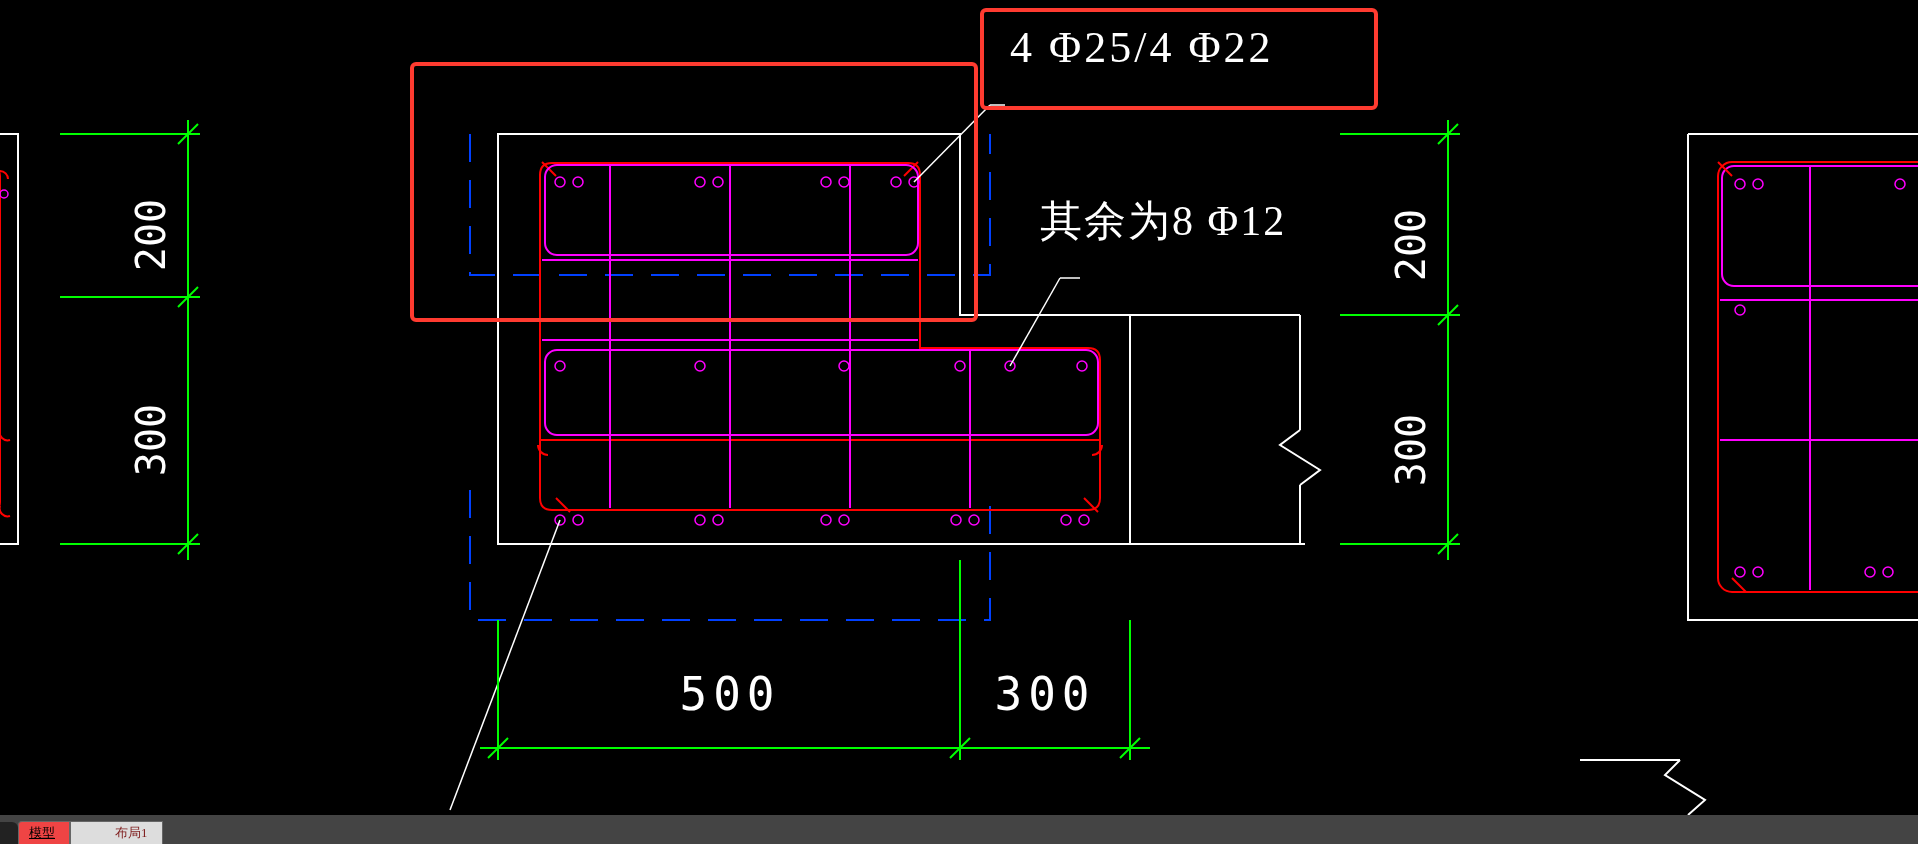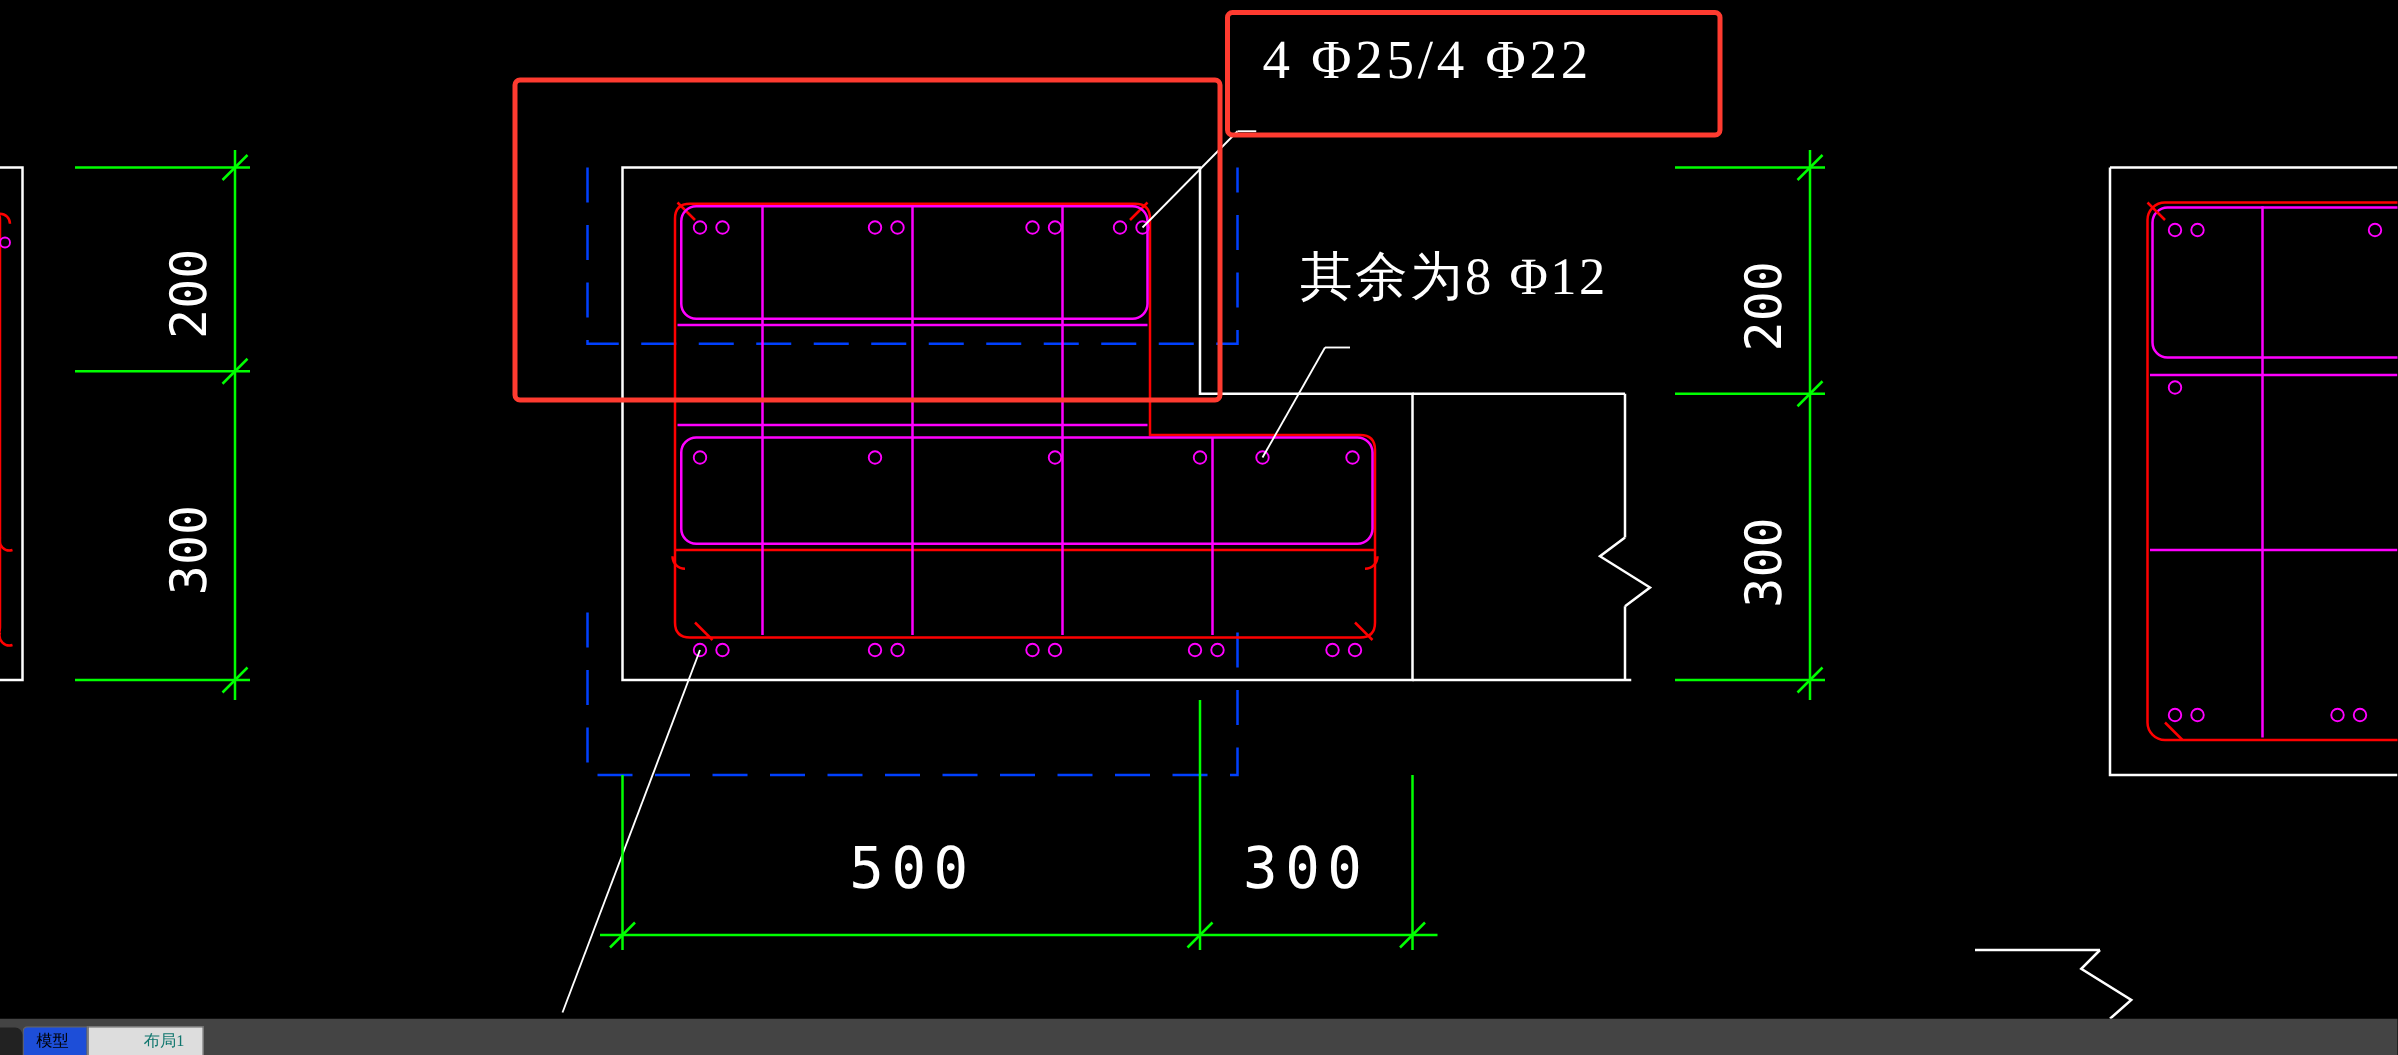--- a/index.html
+++ b/index.html
@@ -3,22 +3,22 @@
 <meta charset="utf-8">
 <style>
   html,body{margin:0;padding:0;background:#000;width:1918px;height:844px;overflow:hidden;font-family:"SimSun","SimHei",serif;}
   .canvas{position:absolute;left:0;top:0;width:1918px;height:815px;background:#000;}
   svg{position:absolute;left:0;top:0;}
   .dim-text{fill:#fff;font-family:"SimSun",monospace;}
   .anno-text{fill:#fff;font-family:"SimSun",serif;}
   .tabbar{position:absolute;left:0;bottom:0;height:29px;width:100%;background:#444;display:flex;align-items:flex-end;}
   .tab-lead{width:18px;height:22px;background:#222;border-top-right-radius:6px;}
   .tab{height:22px;padding:0 14px 0 10px;font-size:13px;line-height:22px;color:#000;border:1px solid #666;border-bottom:none;position:relative;}
-  .tab.active{background:#1d4ed8;color:#000;border-top-left-radius:4px;}
-  .tab.inactive{background:#ddd;color:#0f766e;padding-left:44px;}
+  .tab.active{background:#ef4444;color:#000;border-top-left-radius:4px;text-decoration:underline;}
+  .tab.inactive{background:#ddd;color:#7f1d1d;padding-left:44px;}
   .highlight-box{position:absolute;border:4px solid #ff3b30;border-radius:6px;pointer-events:none;}
 </style>
 </head>
 <body>
 
 <div class="canvas">
   <svg width="1918" height="815" viewBox="0 0 1918 815">
 
     <g>
 

